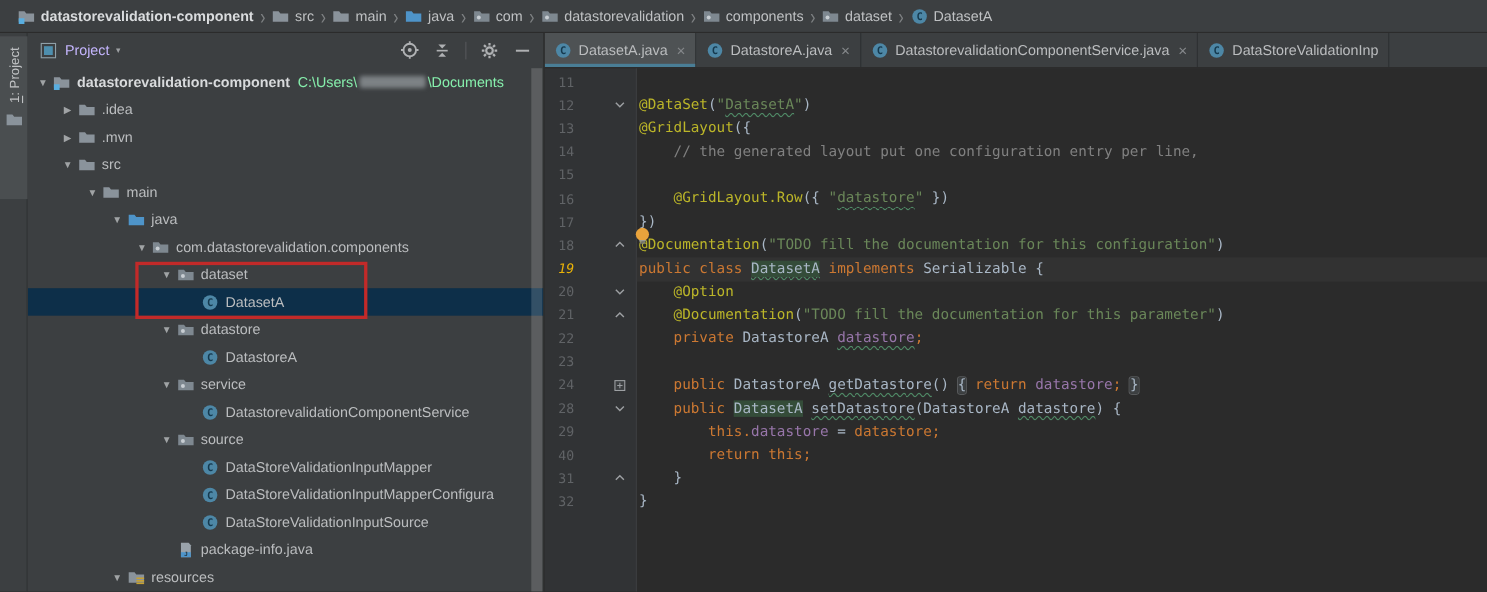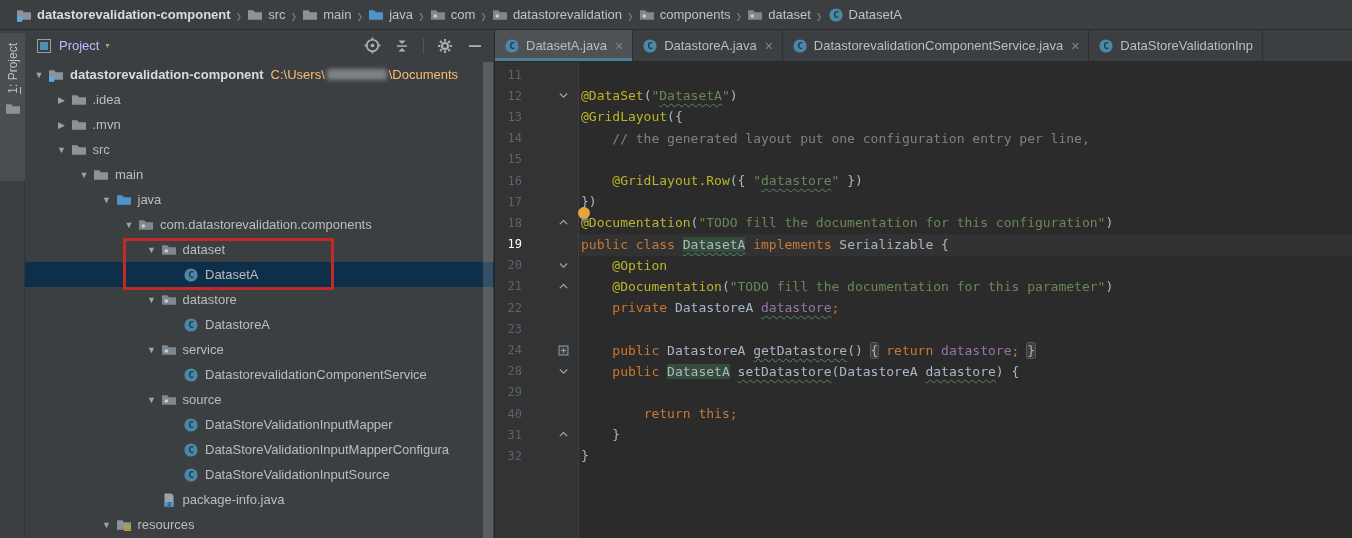--- a/index.html
+++ b/index.html
@@ -32,21 +32,21 @@
   #tool-window-icon{width:14px;height:14px;border:1px solid #8FA0A8;box-sizing:border-box;background:#3C3F41;
     display:flex;align-items:center;justify-content:center;}
   #tool-window-icon i{display:block;width:8px;height:8px;background:#4E8FAE;}
   #project-tree{position:absolute;top:32px;left:0;right:0;bottom:0;}
   .tree-row{height:25px;display:flex;align-items:center;white-space:nowrap;overflow:hidden;font-size:13px;color:#BBBDBF;}
   .tree-row.selected{background:#0D2F49;}
   .tr-arrow{width:16px;flex:none;text-align:center;font-size:9px;color:#A0A3A5;}
   .tr-icon{width:18px;flex:none;display:flex;justify-content:center;}
   .tr-label{margin-left:5px;}
   .tr-label.bold{font-weight:bold;color:#D8DADC;}
-  .tr-path{color:#fdba74;margin-left:7px;}
+  .tr-path{color:#86efac;margin-left:7px;}
   .redacted{display:inline-block;width:60px;height:11px;background:#7d8285;border-radius:2px;
     filter:blur(2px);vertical-align:-1px;margin:0 2px;}
   #tree-scrollbar{position:absolute;right:1px;top:32px;bottom:0;width:10px;background:rgba(255,255,255,0.16);z-index:6;}
   #red-box{position:absolute;left:123px;top:238px;width:211px;height:52px;border:3px solid #C22A29;
     box-sizing:border-box;z-index:40;pointer-events:none;}
   
   #editor{position:absolute;left:495px;top:30px;right:0;bottom:0;background:#2B2B2B;}
   #tab-bar{height:32px;background:#3C3F41;display:flex;align-items:stretch;border-bottom:1px solid #2b2b2b;
     box-sizing:border-box;overflow:hidden;}
   .tab{display:flex;align-items:center;gap:6px;padding:0 9px;font-size:13px;color:#BBBDBF;
@@ -54,21 +54,21 @@
   .tab.active{background:#4E5254;}
   .tab.active::after{content:"";position:absolute;left:0;right:0;bottom:0;height:3px;background:#4A7E96;}
   .tab .close{color:#84878A;font-size:14px;margin-left:2px;}
   
   #code-area{position:absolute;top:32px;left:0;right:0;bottom:0;overflow:hidden;}
   #gutter-bg{position:absolute;left:0;top:0;bottom:0;width:83px;background:#313335;border-right:1px solid #3c3e40;}
   #current-line{position:absolute;left:84px;right:0;top:171px;height:22px;background:#323232;}
   #code-lines{position:absolute;top:2px;left:0;right:0;font-family:"DejaVu Sans Mono",monospace;}
   .code-line{height:21.2px;display:flex;align-items:center;}
   .ln{width:27px;flex:none;text-align:right;font-size:12px;color:#606366;}
-  .ln.cur{color:#ffffff;}
+  .ln.cur{color:#eab308;font-style:italic;}
   .fold{width:55px;flex:none;display:flex;justify-content:flex-end;padding-right:7px;box-sizing:border-box;}
   .codetext{padding-left:4px;font-size:13px;white-space:pre;color:#A9B7C6;}
   .tk-ann{color:#BBB529;} .tk-kw{color:#CC7832;} .tk-str{color:#6A8759;}
   .tk-cmt{color:#808080;} .tk-fld{color:#9876AA;} .tk-def{color:#A9B7C6;}
   .wavy{text-decoration:underline;text-decoration-style:wavy;text-decoration-color:#4F8A66;
     text-decoration-thickness:1px;text-underline-offset:3px;}
   .hl{background:#344C39;}
   .chip{background:#3D4042;box-shadow:0 0 0 1px #57595B;border-radius:2px;}
   #bulb{position:absolute;left:81px;top:144px;width:16px;height:17px;z-index:20;}
 </style>
@@ -617,20 +617,21 @@
           <span class="fold">
             <svg width="13" height="13" viewBox="0 0 16 16">
               <polyline points="3.5,5.5 8,10 12.5,5.5" fill="none" stroke="#9DA0A3" stroke-width="1.6"></polyline>
             </svg>
           </span>
           <span class="codetext"><span class="tk-def">    </span><span class="tk-kw">public </span><span class="tk-def hl">DatasetA</span><span class="tk-def"> </span><span class="tk-def wavy">setDatastore</span><span class="tk-def">(</span><span class="tk-def">DatastoreA </span><span class="tk-def wavy">datastore</span><span class="tk-def">) {</span></span>
         </div>
         <div class="code-line">
           <span class="ln">29</span>
           <span class="fold"></span>
+          <span class="codetext"><span class="tk-def">        </span><span class="tk-kw">this</span><span class="tk-kw">.</span><span class="tk-fld">datastore</span><span class="tk-def"> = </span><span class="tk-kw">datastore</span><span class="tk-kw">;</span></span>
         </div>
         <div class="code-line">
           <span class="ln">40</span>
           <span class="fold"></span>
           <span class="codetext"><span class="tk-def">        </span><span class="tk-kw">return this</span><span class="tk-kw">;</span></span>
         </div>
         <div class="code-line">
           <span class="ln">31</span>
           <span class="fold">
             <svg width="13" height="13" viewBox="0 0 16 16">

